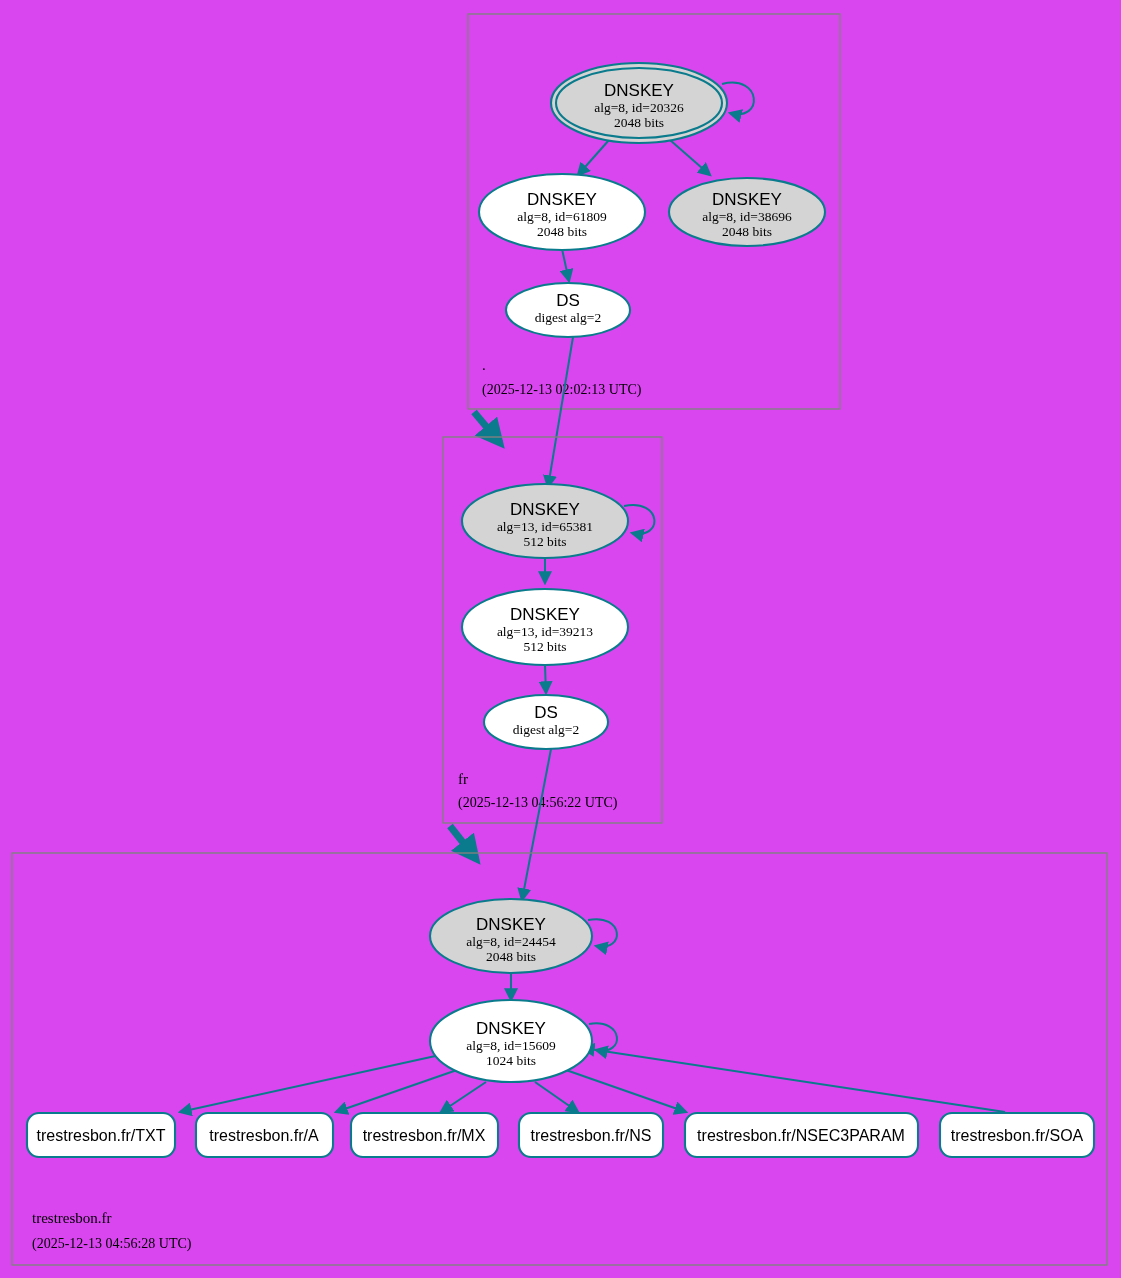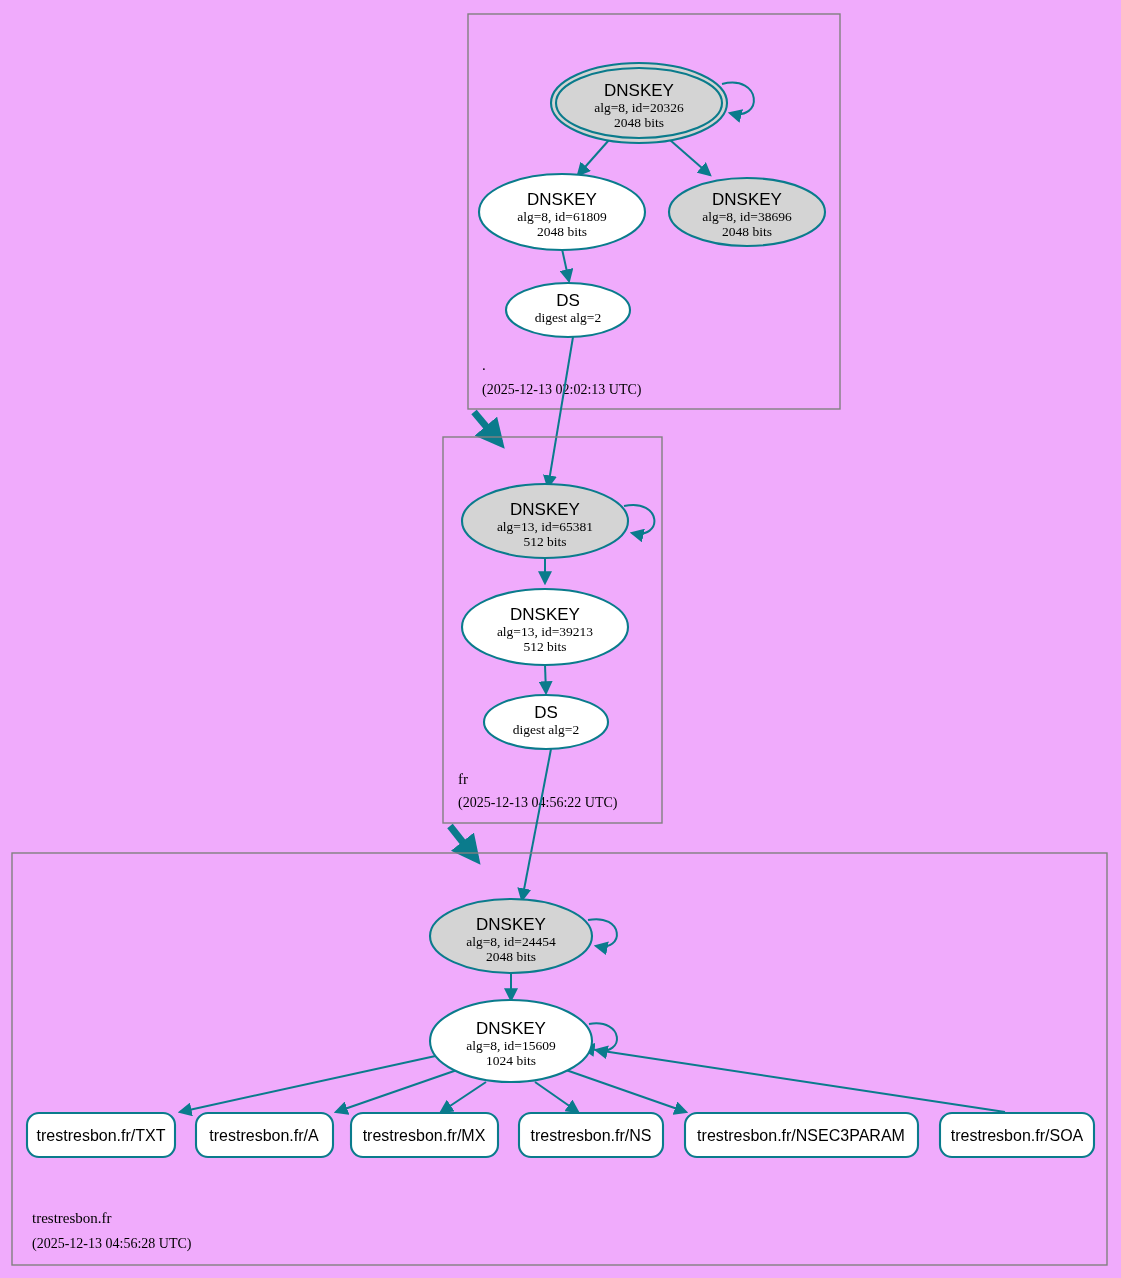--- a/index.html
+++ b/index.html
@@ -4,21 +4,21 @@
 <style>
   html, body {
     margin: 0;
     padding: 0;
     background: #ffffff;
   }
   #stage {
     position: relative;
     width: 1121px;
     height: 1278px;
-    background: #f0abfc;
+    background: #d946ef;
     font-family: "Liberation Sans", sans-serif;
   }
   svg { display: block; }
   .zone-box {
     fill: none;
     stroke: #808080;
     stroke-width: 1.4;
   }
   .node-ellipse {
     stroke: #0a7b8c;

